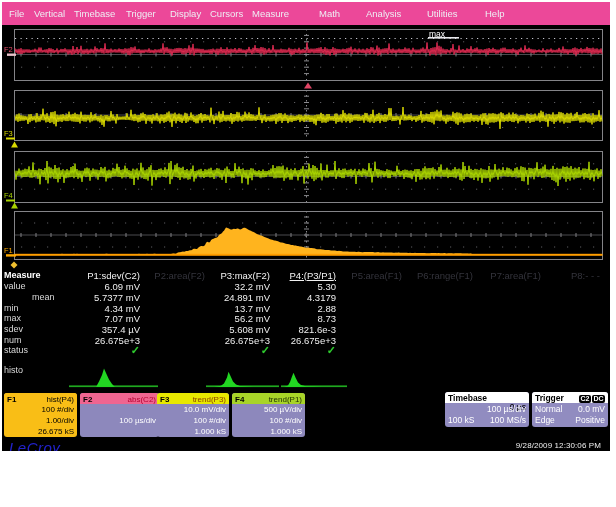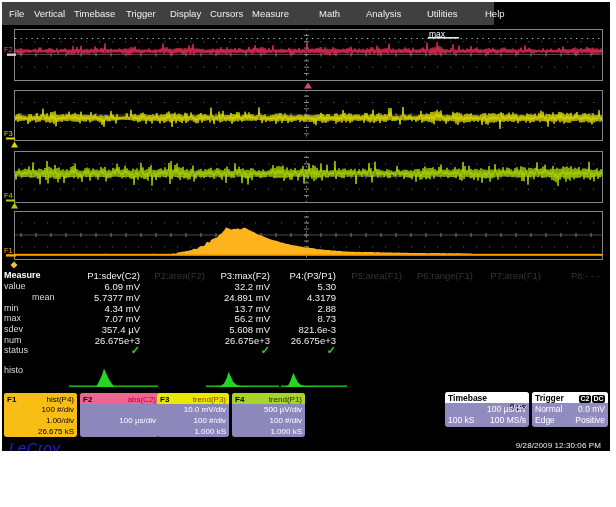--- a/index.html
+++ b/index.html
@@ -1,18 +1,18 @@
 <!DOCTYPE html>
 <html><head><meta charset="utf-8">
 <style>
 html,body{margin:0;padding:0;}
 #page{position:relative;width:616px;height:507px;background:#fff;overflow:hidden;
   font-family:"Liberation Sans",sans-serif;}
 #scope{position:absolute;left:2px;top:2px;width:608px;height:449px;background:#000;overflow:hidden;}
-#menubar{position:absolute;left:0;top:0;width:492px;height:23px;background:#404040;}
+#menubar{position:absolute;left:0;top:0;width:608px;height:23px;background:#ec4899;}
 #menubar span{position:absolute;top:6px;font-size:9.5px;color:#eeeef4;}
 .mt{position:absolute;font-size:9px;line-height:9px;white-space:pre;}
 .box{position:absolute;border-radius:3px;overflow:hidden;font-size:8px;line-height:9px;}
 .bhdr{position:absolute;left:0;top:0;right:0;height:10.5px;padding:1.5px 3px 0 3px;box-sizing:border-box;}
 .bn{float:left;font-weight:bold;}
 .bf{float:right;}
 .bln{position:absolute;right:3px;text-align:right;}
 .bln2{position:absolute;left:3px;right:3px;display:flex;justify-content:space-between;}
 .badge{display:inline-block;background:#000;color:#fff;border-radius:2px;font-size:7px;
   padding:0 1.5px;margin-left:1px;font-weight:bold;line-height:8px;}
@@ -99,21 +99,21 @@
 <div class="mt" style="left:2px;top:279.5px;color:#d8d8d8;">value</div>
 <div class="mt" style="left:2px;top:290.5px;color:#d8d8d8;padding-left:28px;">mean</div>
 <div class="mt" style="left:2px;top:301.5px;color:#d8d8d8;">min</div>
 <div class="mt" style="left:2px;top:311.5px;color:#d8d8d8;">max</div>
 <div class="mt" style="left:2px;top:322.5px;color:#d8d8d8;">sdev</div>
 <div class="mt" style="left:2px;top:333.5px;color:#d8d8d8;">num</div>
 <div class="mt" style="left:2px;top:343.5px;color:#d8d8d8;">status</div>
 <div class="mt" style="left:2px;top:363.5px;color:#d8d8d8;">histo</div>
 <div class="mt" style="right:470px;top:268.5px;text-align:right;color:#f2f2f2;font-size:9.5px;">P1:sdev(C2)</div>
 <div class="mt" style="right:340px;top:268.5px;text-align:right;color:#f2f2f2;font-size:9.5px;">P3:max(F2)</div>
-<div class="mt" style="right:274px;top:268.5px;text-align:right;color:#f2f2f2;font-size:9.5px;">P4:(P3/P1)</div>
+<div class="mt" style="right:274px;top:268.5px;text-align:right;color:#f2f2f2;font-size:9.5px;text-decoration:underline;">P4:(P3/P1)</div>
 <div class="mt" style="right:405px;top:268.5px;text-align:right;color:#34343c;font-size:9.5px;">P2:area(F2)</div>
 <div class="mt" style="right:208px;top:268.5px;text-align:right;color:#34343c;font-size:9.5px;">P5:area(F1)</div>
 <div class="mt" style="right:137px;top:268.5px;text-align:right;color:#34343c;font-size:9.5px;">P6:range(F1)</div>
 <div class="mt" style="right:69px;top:268.5px;text-align:right;color:#34343c;font-size:9.5px;">P7:area(F1)</div>
 <div class="mt" style="right:10px;top:268.5px;text-align:right;color:#34343c;font-size:9.5px;">P8:- - -</div>
 <div class="mt" style="right:470px;top:279.5px;text-align:left;color:#efefef;font-size:9.5px;">6.09 mV</div>
 <div class="mt" style="right:470px;top:290.5px;text-align:right;color:#efefef;font-size:9.5px;">5.7377 mV</div>
 <div class="mt" style="right:470px;top:301.5px;text-align:right;color:#efefef;font-size:9.5px;">4.34 mV</div>
 <div class="mt" style="right:470px;top:311.5px;text-align:right;color:#efefef;font-size:9.5px;">7.07 mV</div>
 <div class="mt" style="right:470px;top:322.5px;text-align:right;color:#efefef;font-size:9.5px;">357.4 µV</div>

